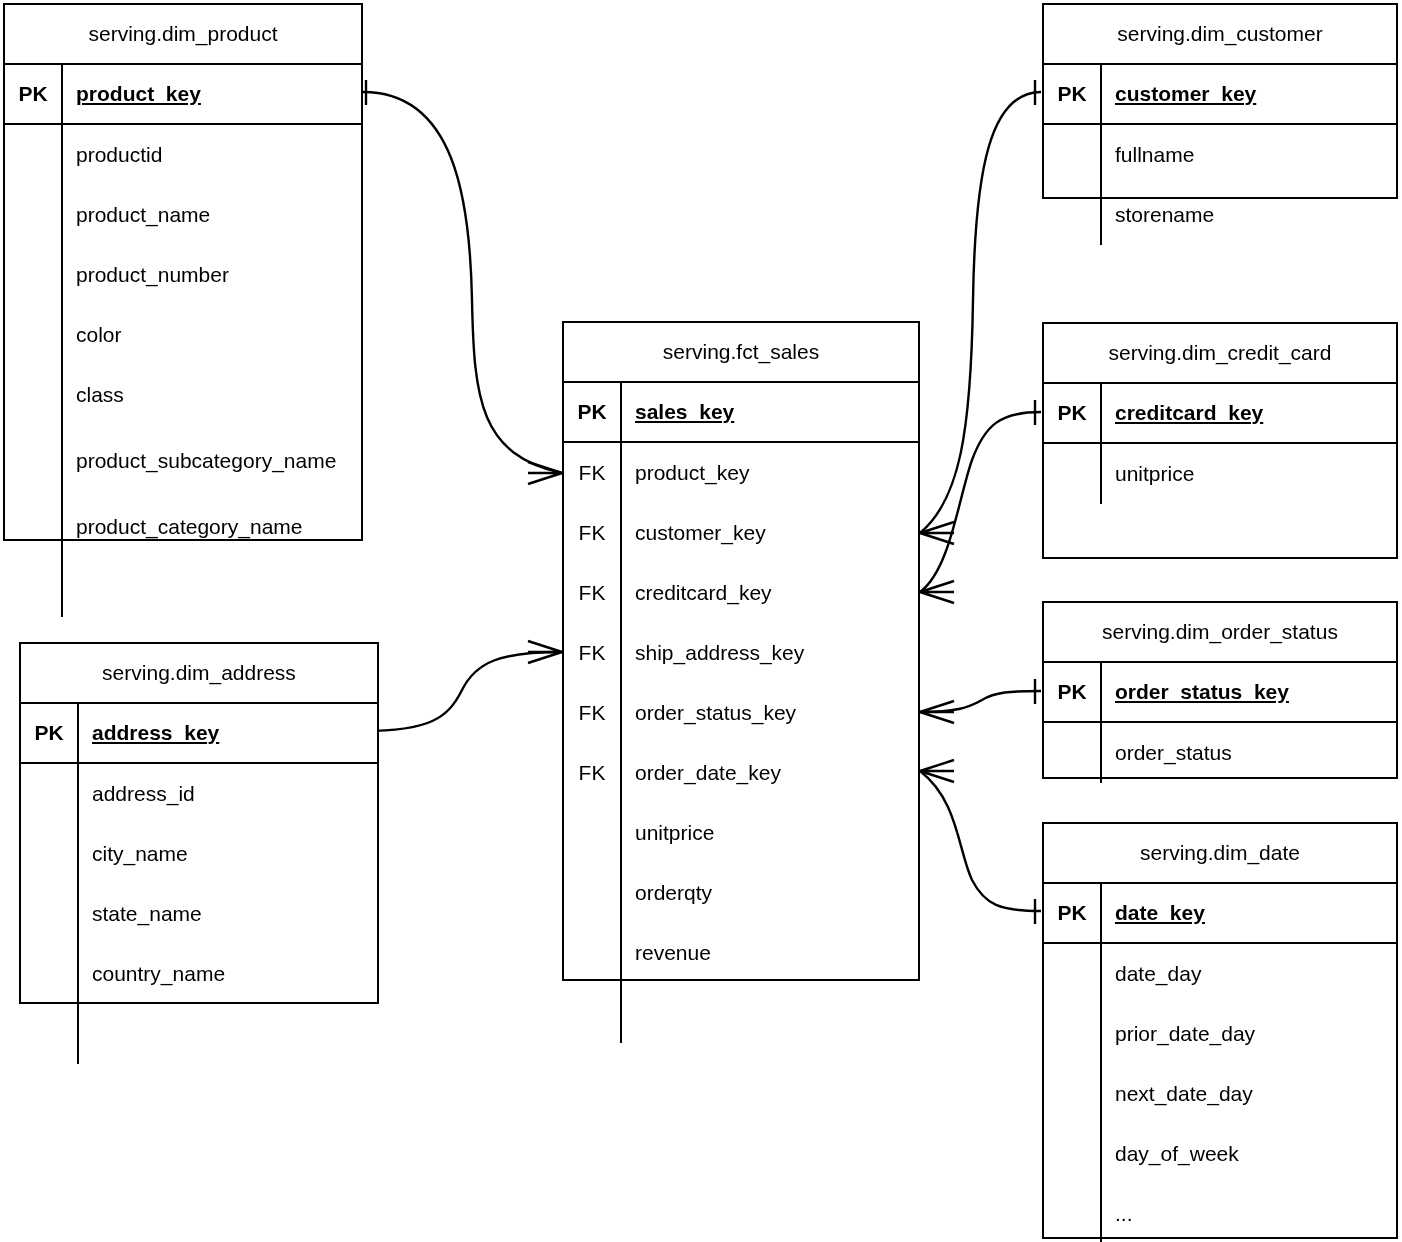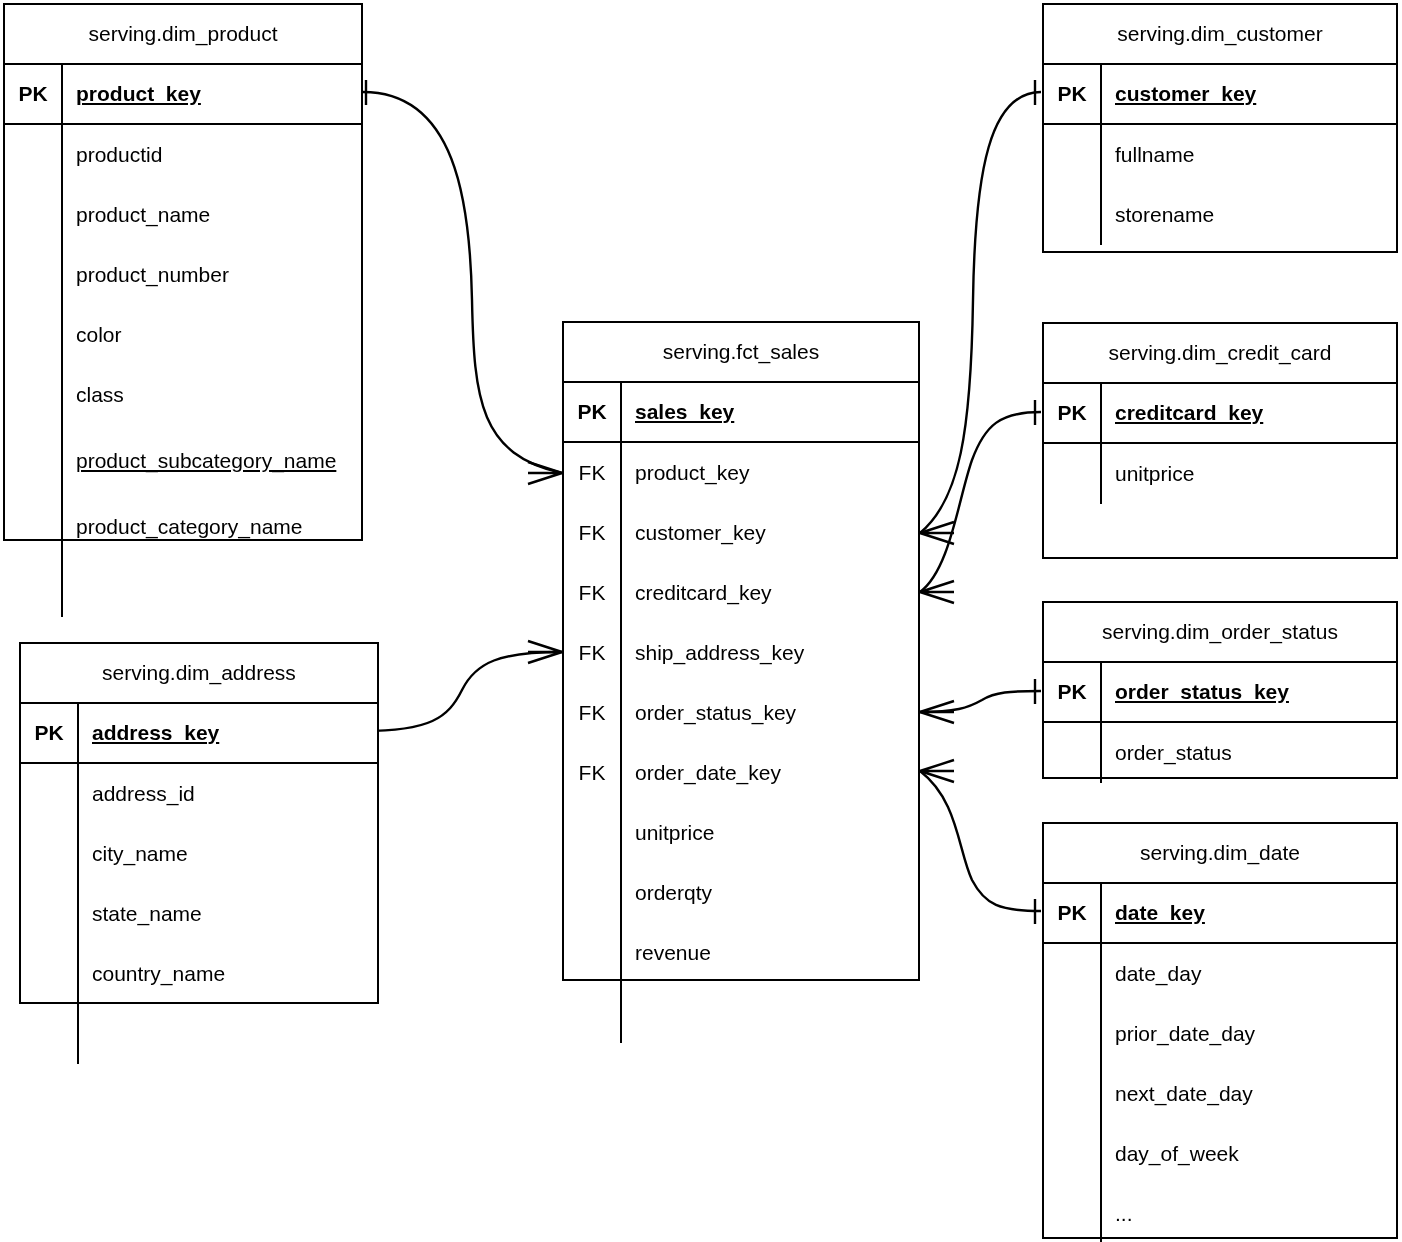--- a/index.html
+++ b/index.html
@@ -165,21 +165,21 @@
           <div class="cell-name">product_number</div>
         </div>
         <div class="row">
           <div class="cell-key"></div>
           <div class="cell-name">color</div>
         </div>
         <div class="row">
           <div class="cell-key"></div>
           <div class="cell-name">class</div>
         </div>
-        <div class="row tall" style="height:72px;text-decoration:underline;">
+        <div class="row tall" style="height:72px;">
           <div class="cell-key"></div>
           <div class="cell-name" style="width:250px;">product_subcategory_name</div>
         </div>
         <div class="row" style="height:48px;">
           <div class="cell-key"></div>
           <div class="cell-name">product_category_name</div>
         </div>
         <div class="row pad-row" style="height:32px;">
           <div class="cell-key"></div>
           <div class="cell-name"></div>
@@ -265,21 +265,21 @@
           <div class="cell-name">revenue</div>
         </div>
         <div class="row pad-row" style="height:0px;">
           <div class="cell-key"></div>
           <div class="cell-name"></div>
         </div>
       </div>
     </div>
   </div>
 
-  <div class="entity" style="left:1042px; top:3px; width:356px; height:250px;">
+  <div class="entity" style="left:1042px; top:3px; width:356px; height:196px;">
     <div class="ent-title">serving.dim_customer</div>
     <div class="rows">
       <div class="row pkrow" style="height:60px;">
         <div class="cell-key bold">PK</div>
         <div class="cell-name pk">customer_key</div>
       </div>
       <div class="fields">
         <div class="row">
           <div class="cell-key"></div>
           <div class="cell-name">fullname</div>

